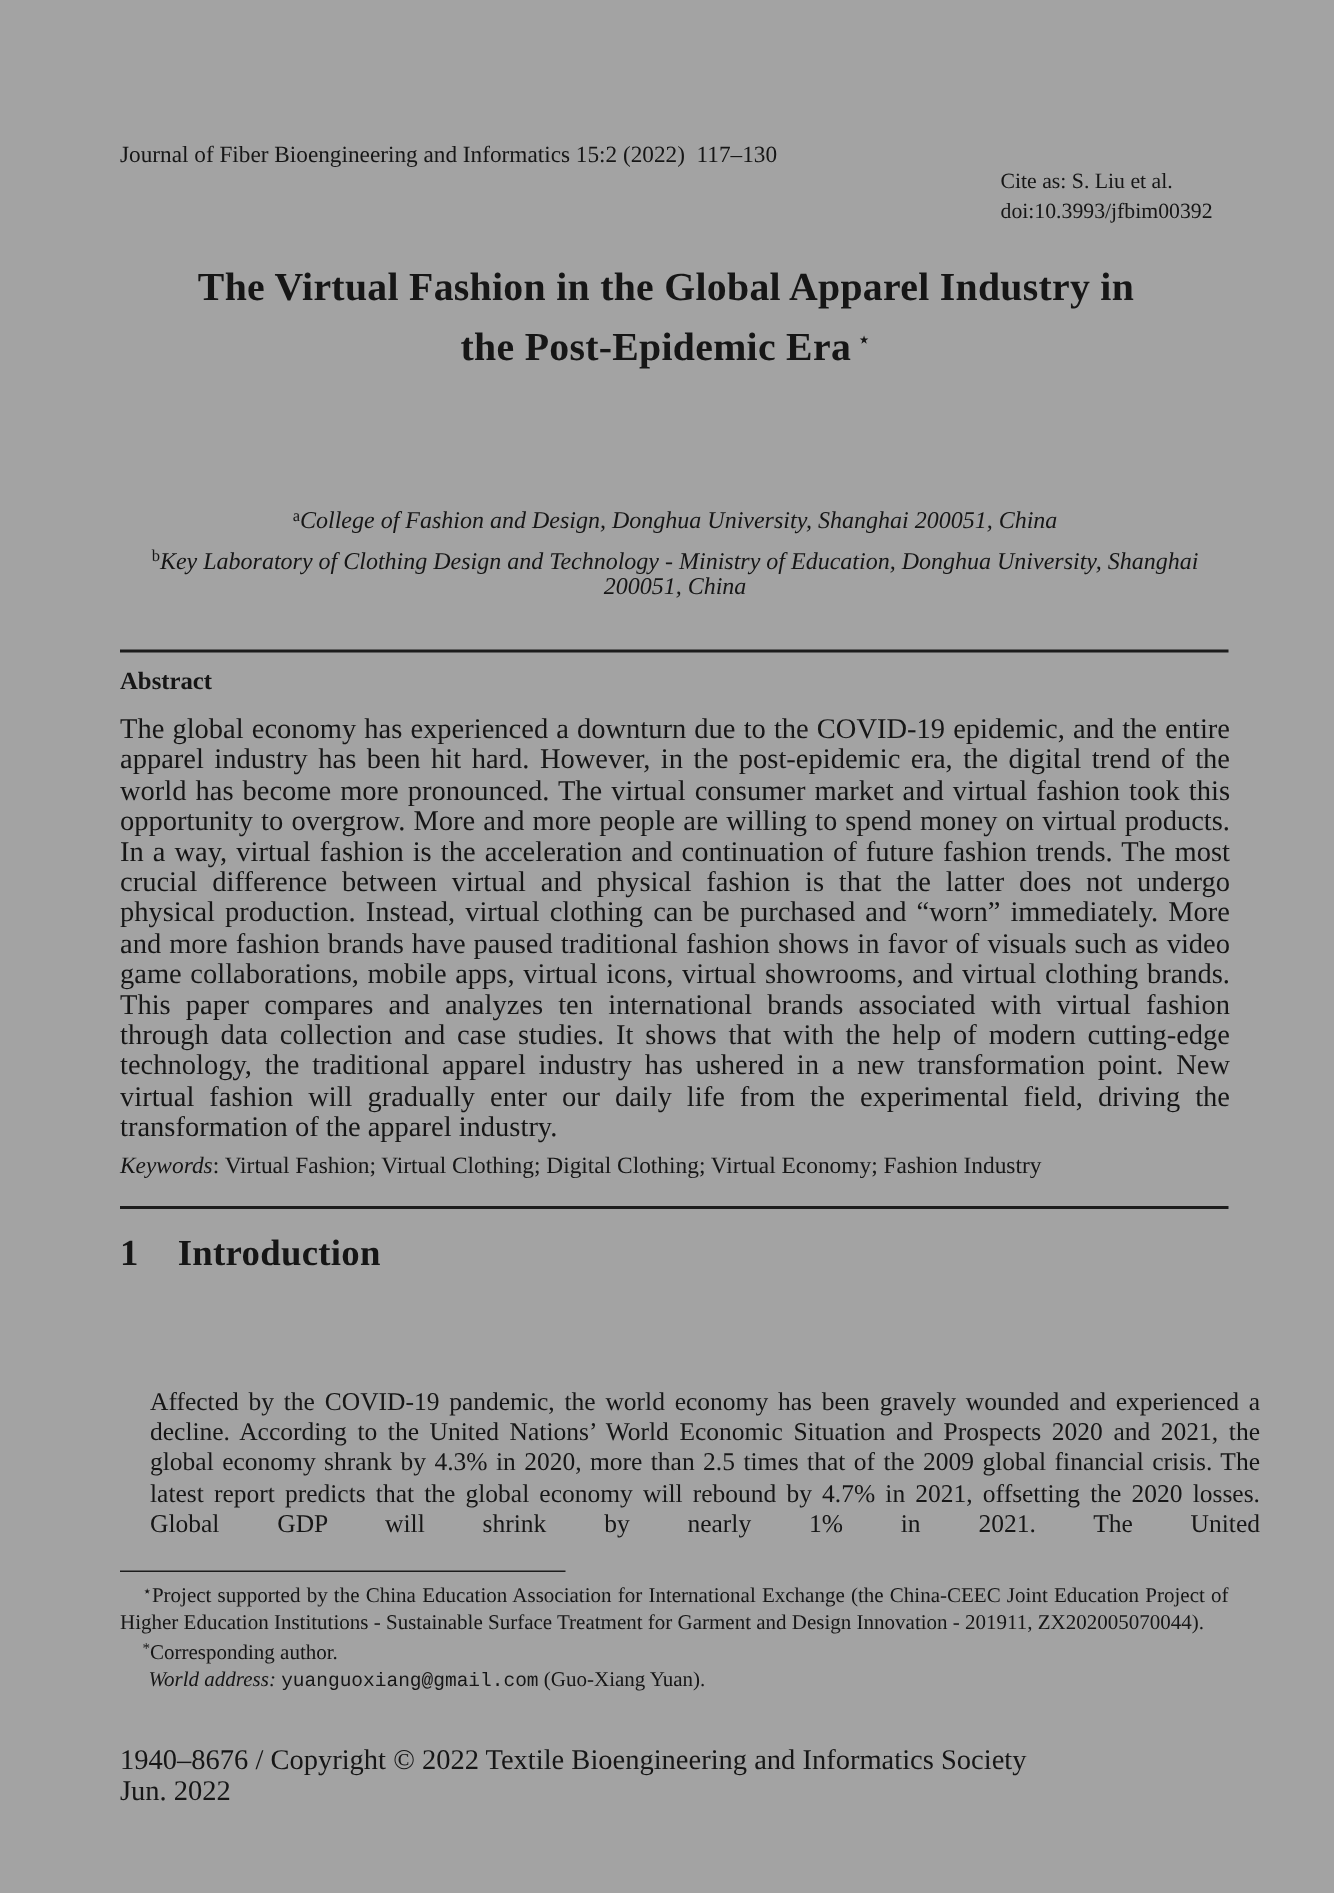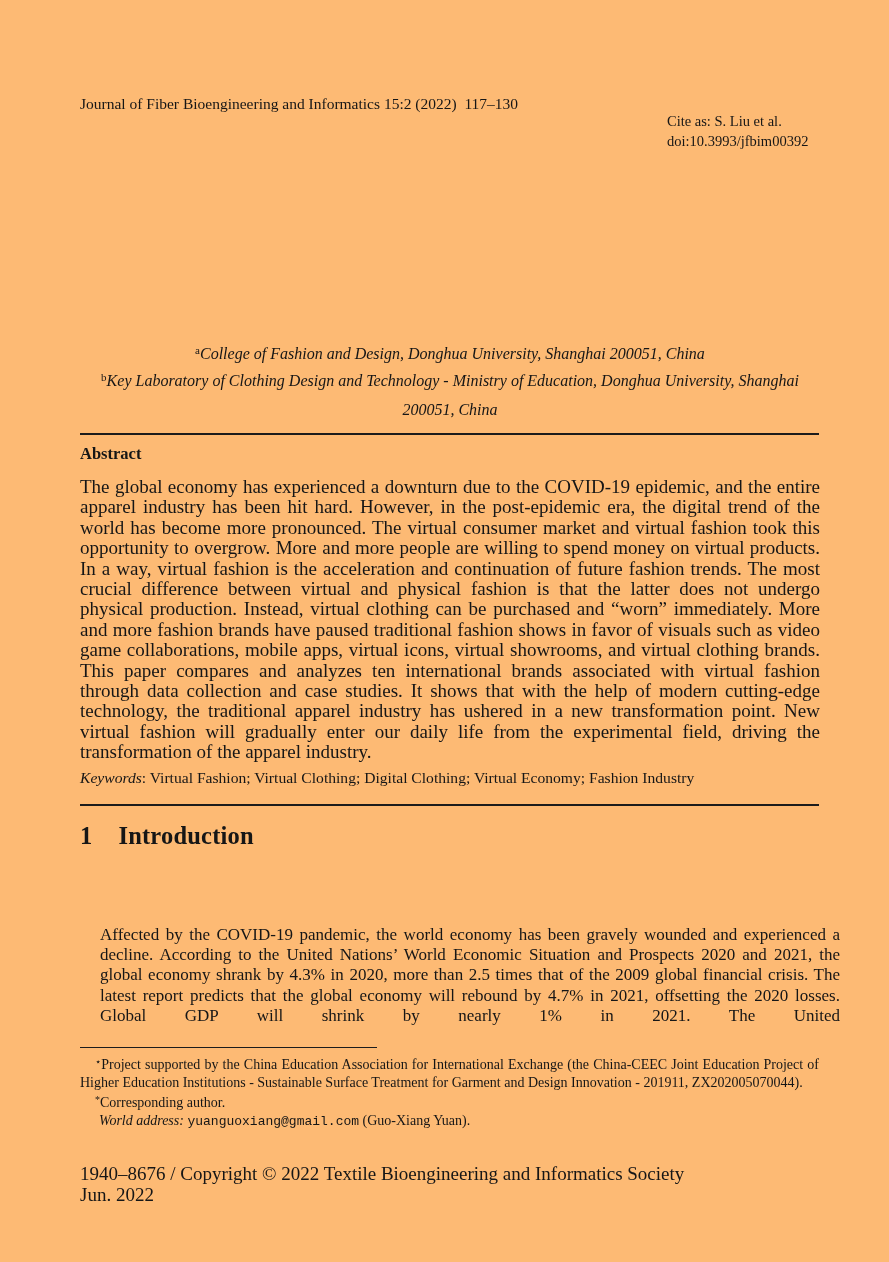--- a/index.html
+++ b/index.html
@@ -1,20 +1,20 @@
 <!DOCTYPE html>
 <html><head>
 <meta charset="utf-8">
 <style>
   html, body { margin: 0; padding: 0; background: #e8e8e8; }
   .page {
     position: relative;
     width: 889px;
     height: 1262px;
-    background: #fdba74;
+    background: #a3a3a3;
     color: #161616;
     font-family: "Liberation Serif", "DejaVu Serif", serif;
     margin: 0 auto;
     overflow: hidden;
   }
   .abs { position: absolute; }
 
   .header-journal {
     left: 80px; top: 95px;
     font-size: 15.5px;
@@ -47,21 +47,21 @@
     text-align: center;
     font-size: 20px;
   }
   .author-sup { font-size: 12.5px; vertical-align: 7px; }
   .author-gap { display: inline-block; width: 20px; }
 
   .affil {
     font-style: italic;
     text-align: center;
     font-size: 16px;
-    line-height: 29px;
+    line-height: 17px;
   }
   .affil-a { left: 80px; top: 336px; width: 740px; }
   .affil-b { left: 90px; top: 363px; width: 720px; }
   .affil-sup { font-size: 11px; vertical-align: 5px; font-style: normal; }
 
   .rule {
     background: #1c1c1c;
     height: 1.6px;
   }
   .rule-abstract-top { left: 80px; top: 433px; width: 739px; }
@@ -129,20 +129,24 @@
 
 <div class="page">
 
   <div class="abs header-journal">Journal of Fiber Bioengineering and Informatics 15:2 (2022)  117–130</div>
 
   <div class="abs cite-block">
     <div>Cite as: S. Liu et al.</div>
     <div>doi:10.3993/jfbim00392</div>
   </div>
 
+  <div class="abs title-block">
+    <div>The Virtual Fashion in the Global Apparel Industry in</div>
+    <div><span>the Post-Epidemic Era</span><span class="title-star">⋆</span></div>
+  </div>
 
 
   <div class="abs affil affil-a">
     <span class="affil-sup">a</span><span>College of Fashion and Design, Donghua University, Shanghai 200051, China</span>
   </div>
 
   <div class="abs affil affil-b">
     <span class="affil-sup">b</span><span>Key Laboratory of Clothing Design and Technology - Ministry of Education, Donghua University, Shanghai 200051, China</span>
   </div>
 

